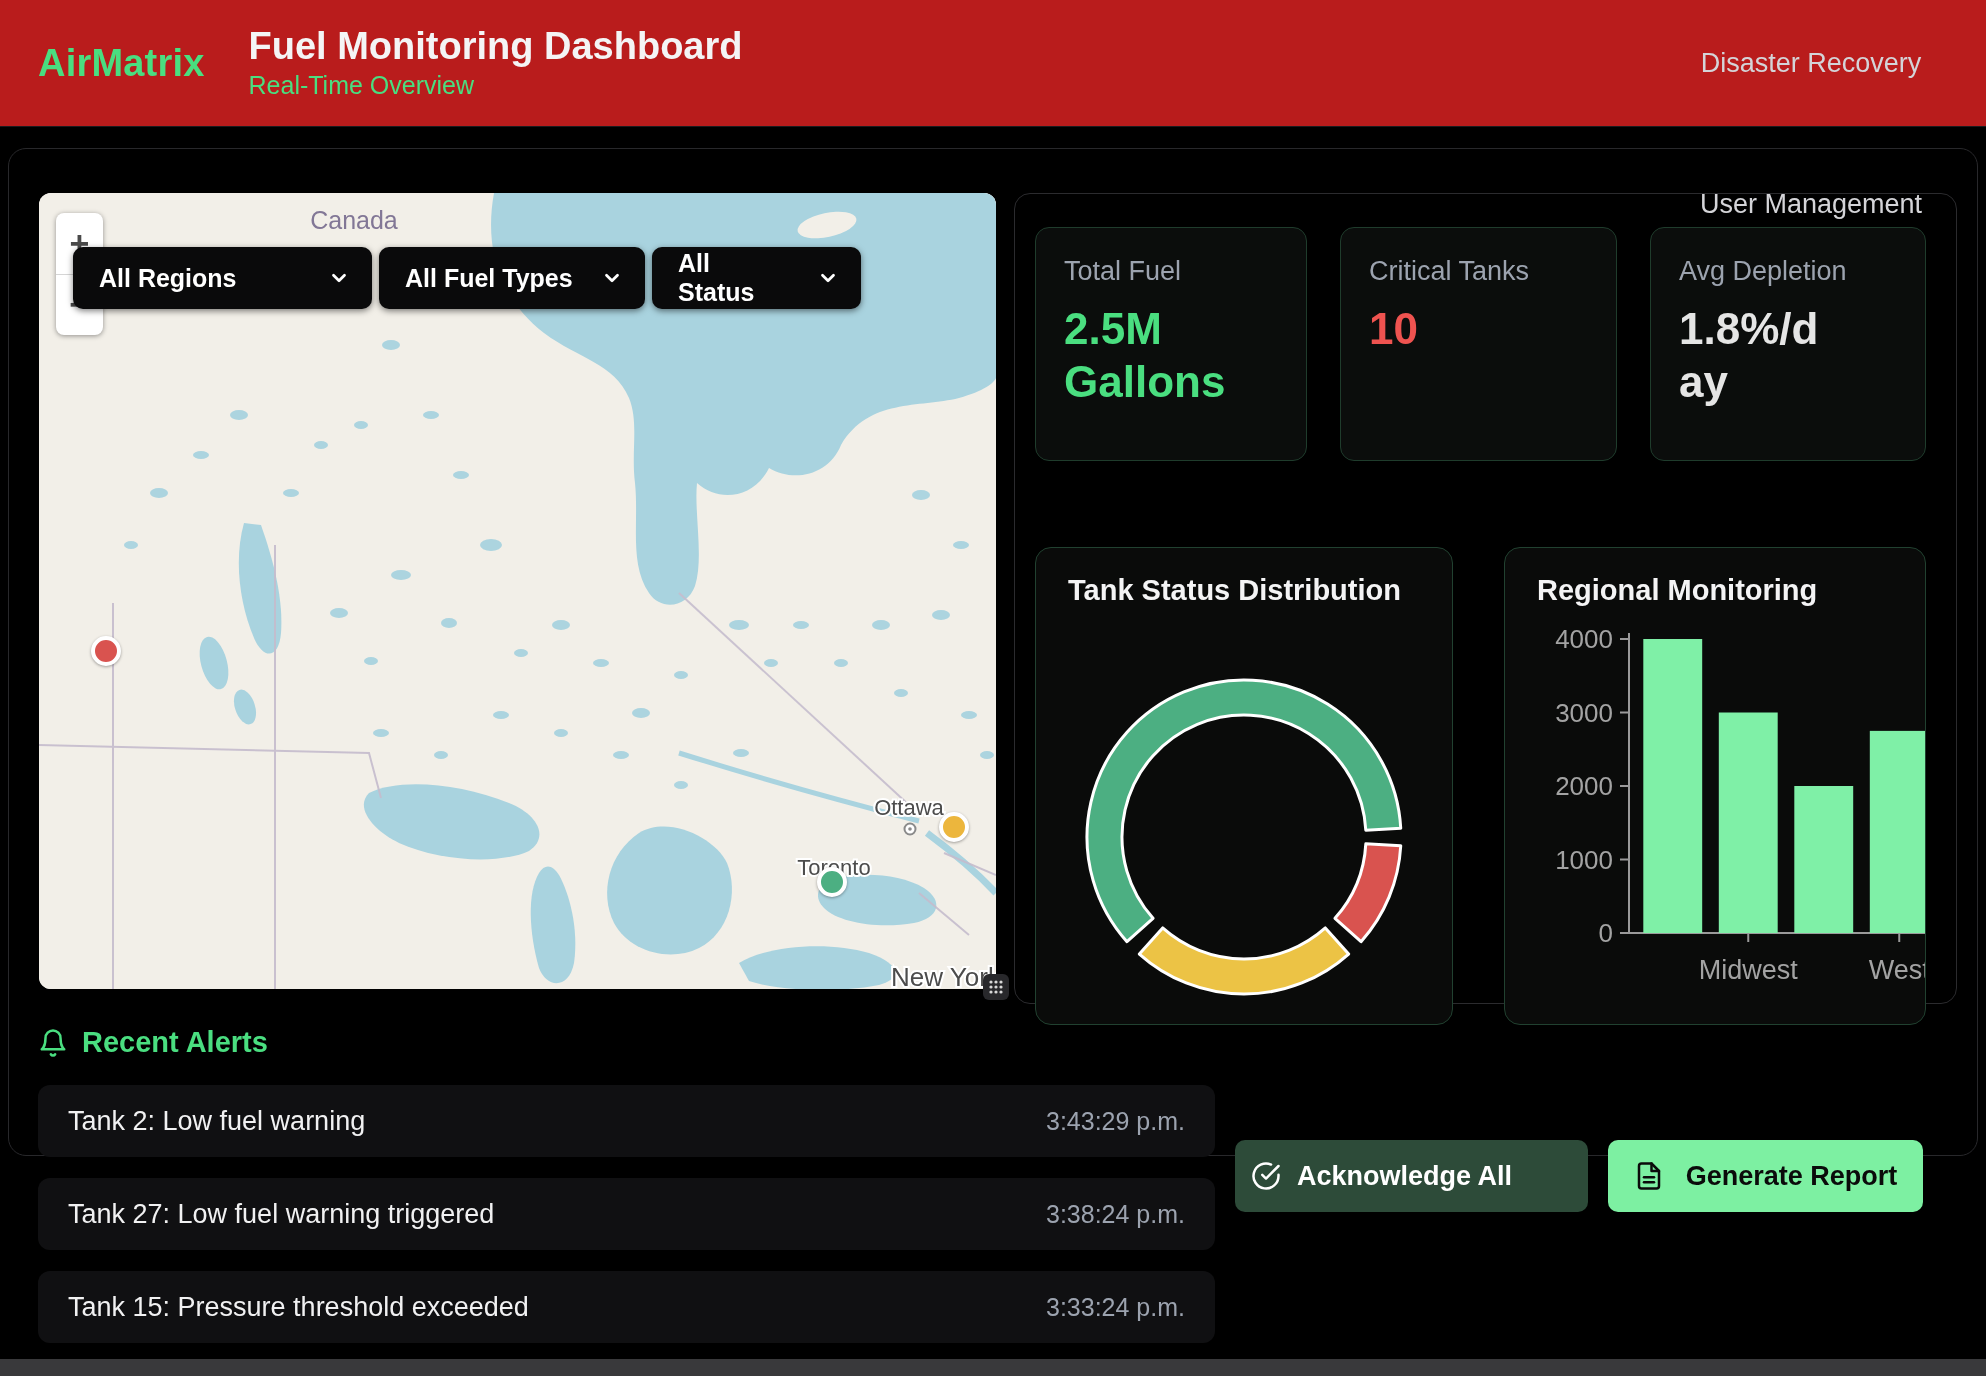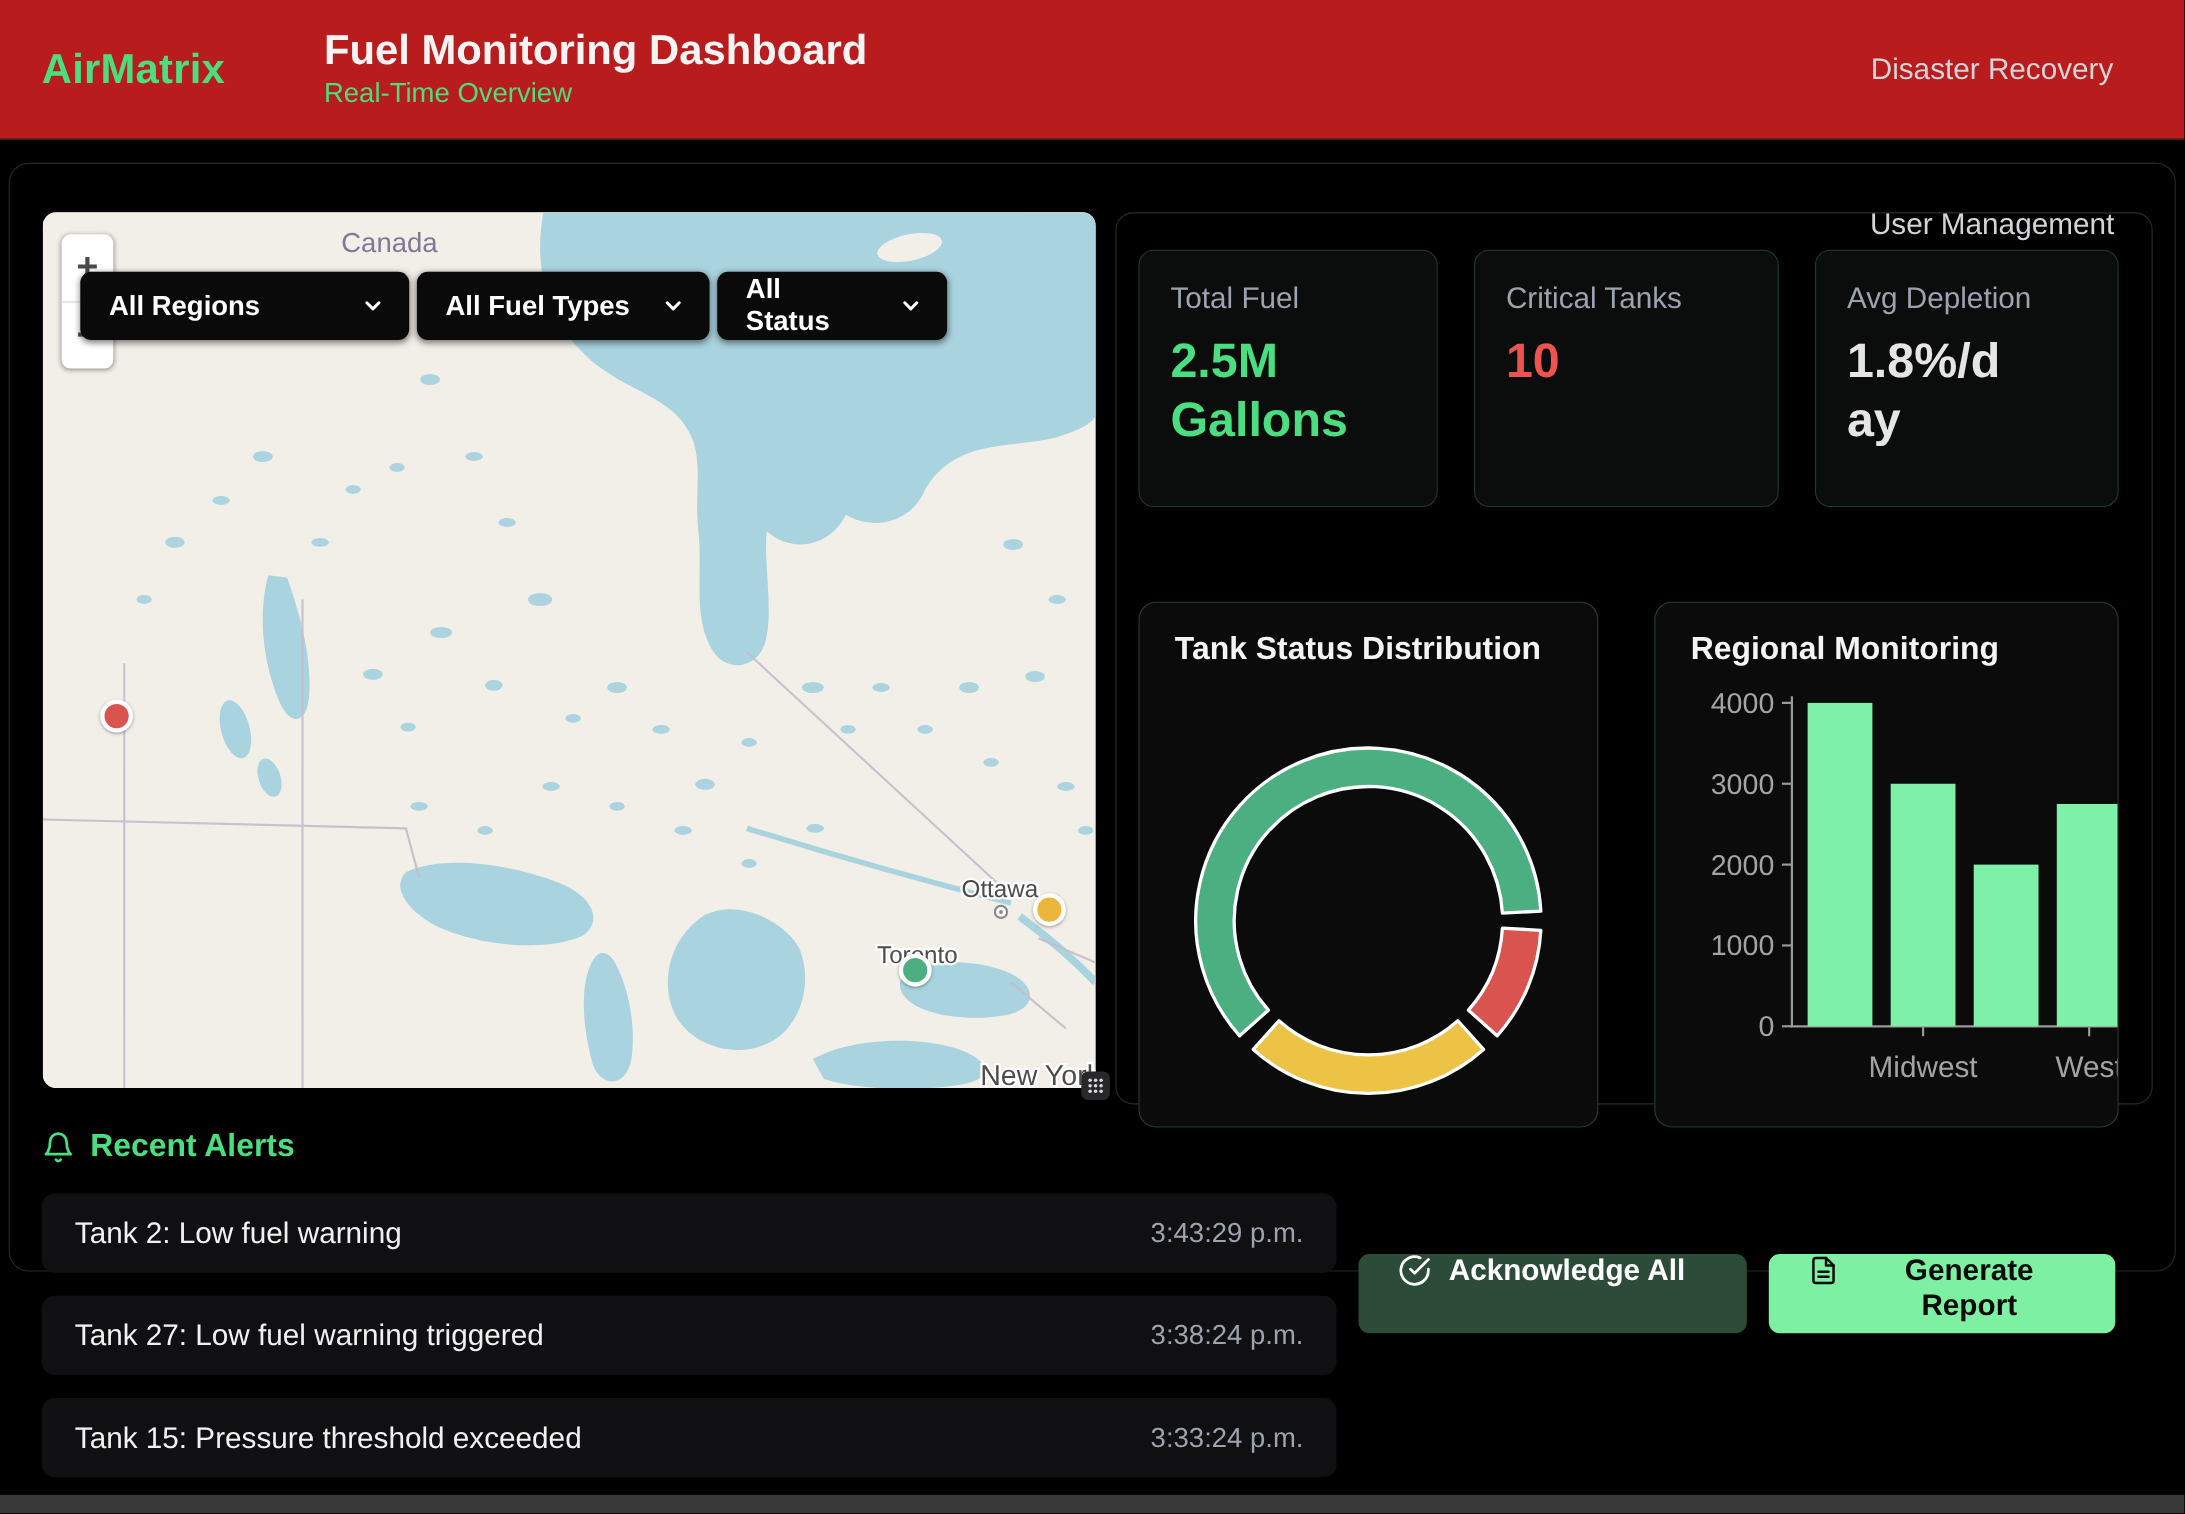--- a/index.html
+++ b/index.html
@@ -9,21 +9,21 @@
     background:#000; font-family:"Liberation Sans", sans-serif; color:#f4f4f5;
   }
 
   
   .app-header {
     position:absolute; top:0; left:0; right:0; height:127px;
     display:flex; align-items:center; padding:0 34px 0 38px;
     background:#b91c1c; border-bottom:1px solid #1b1b1e; z-index:30;
   }
   .brand { font-size:38px; font-weight:bold; color:#4ade80; letter-spacing:.2px; }
-  .titles { margin-left:90px; }
+  .titles { margin-left:44px; }
   .page-title { font-size:38px; font-weight:bold; color:#f4f4f5; line-height:1.1; }
   .page-subtitle { font-size:25px; color:#4ade80; font-weight:500; margin-top:3px; }
   .top-nav { margin-left:auto; display:flex; gap:110px; align-items:center; padding-right:30px;flex-direction:column; }
   .nav-item { font-size:27px; color:#d4d4d8; cursor:pointer; white-space:nowrap; }
 
   
   .content-wrapper {
     position:absolute; left:8px; top:148px; width:1970px; height:1008px;
     border:1px solid #28282b; border-radius:18px;
   }
@@ -88,22 +88,22 @@
   .alerts-title { font-size:29px; font-weight:bold; color:#4ade80; }
   .alert-row {
     height:72px; background:#101012; border-radius:12px; margin-bottom:21px;
     display:flex; align-items:center; justify-content:space-between; padding:0 30px; cursor:pointer;
   }
   .alert-text { font-size:27px; color:#f1f1f2; font-weight:500; }
   .alert-time { font-size:25px; color:#9ca3af; }
 
   
   .actions-row { position:absolute; left:1235px; top:1140px; display:flex; gap:20px; }
-  .btn { height:72px; border-radius:10px; display:flex; gap:16px;
-    padding:0 36px; font-size:27px; cursor:pointer; border:none; font-family:inherit; }
+  .btn { height:72px; border-radius:10px; display:flex; align-items:center; gap:16px;
+    padding:0 16px; font-size:27px; cursor:pointer; border:none; font-family:inherit; }
   .btn-ack { background:#2d4b39; color:#fff; font-weight:600; width:353px; }
   .btn-gen { background:#7df0a2; color:#0b0b0b; font-weight:bold; width:315px; justify-content:center;gap:22px; }
 
   .footer-strip { position:absolute; left:0; right:0; bottom:0; height:17px; background:#39393b; }
 
   
   .map-country-label { font-size:25px; fill:#827796; font-weight:500;
     paint-order:stroke; stroke:#f2efe8; stroke-width:4px; }
   .map-city-label { font-size:22px; fill:#4c4c4c;
     paint-order:stroke; stroke:#ffffff; stroke-width:4px; }

